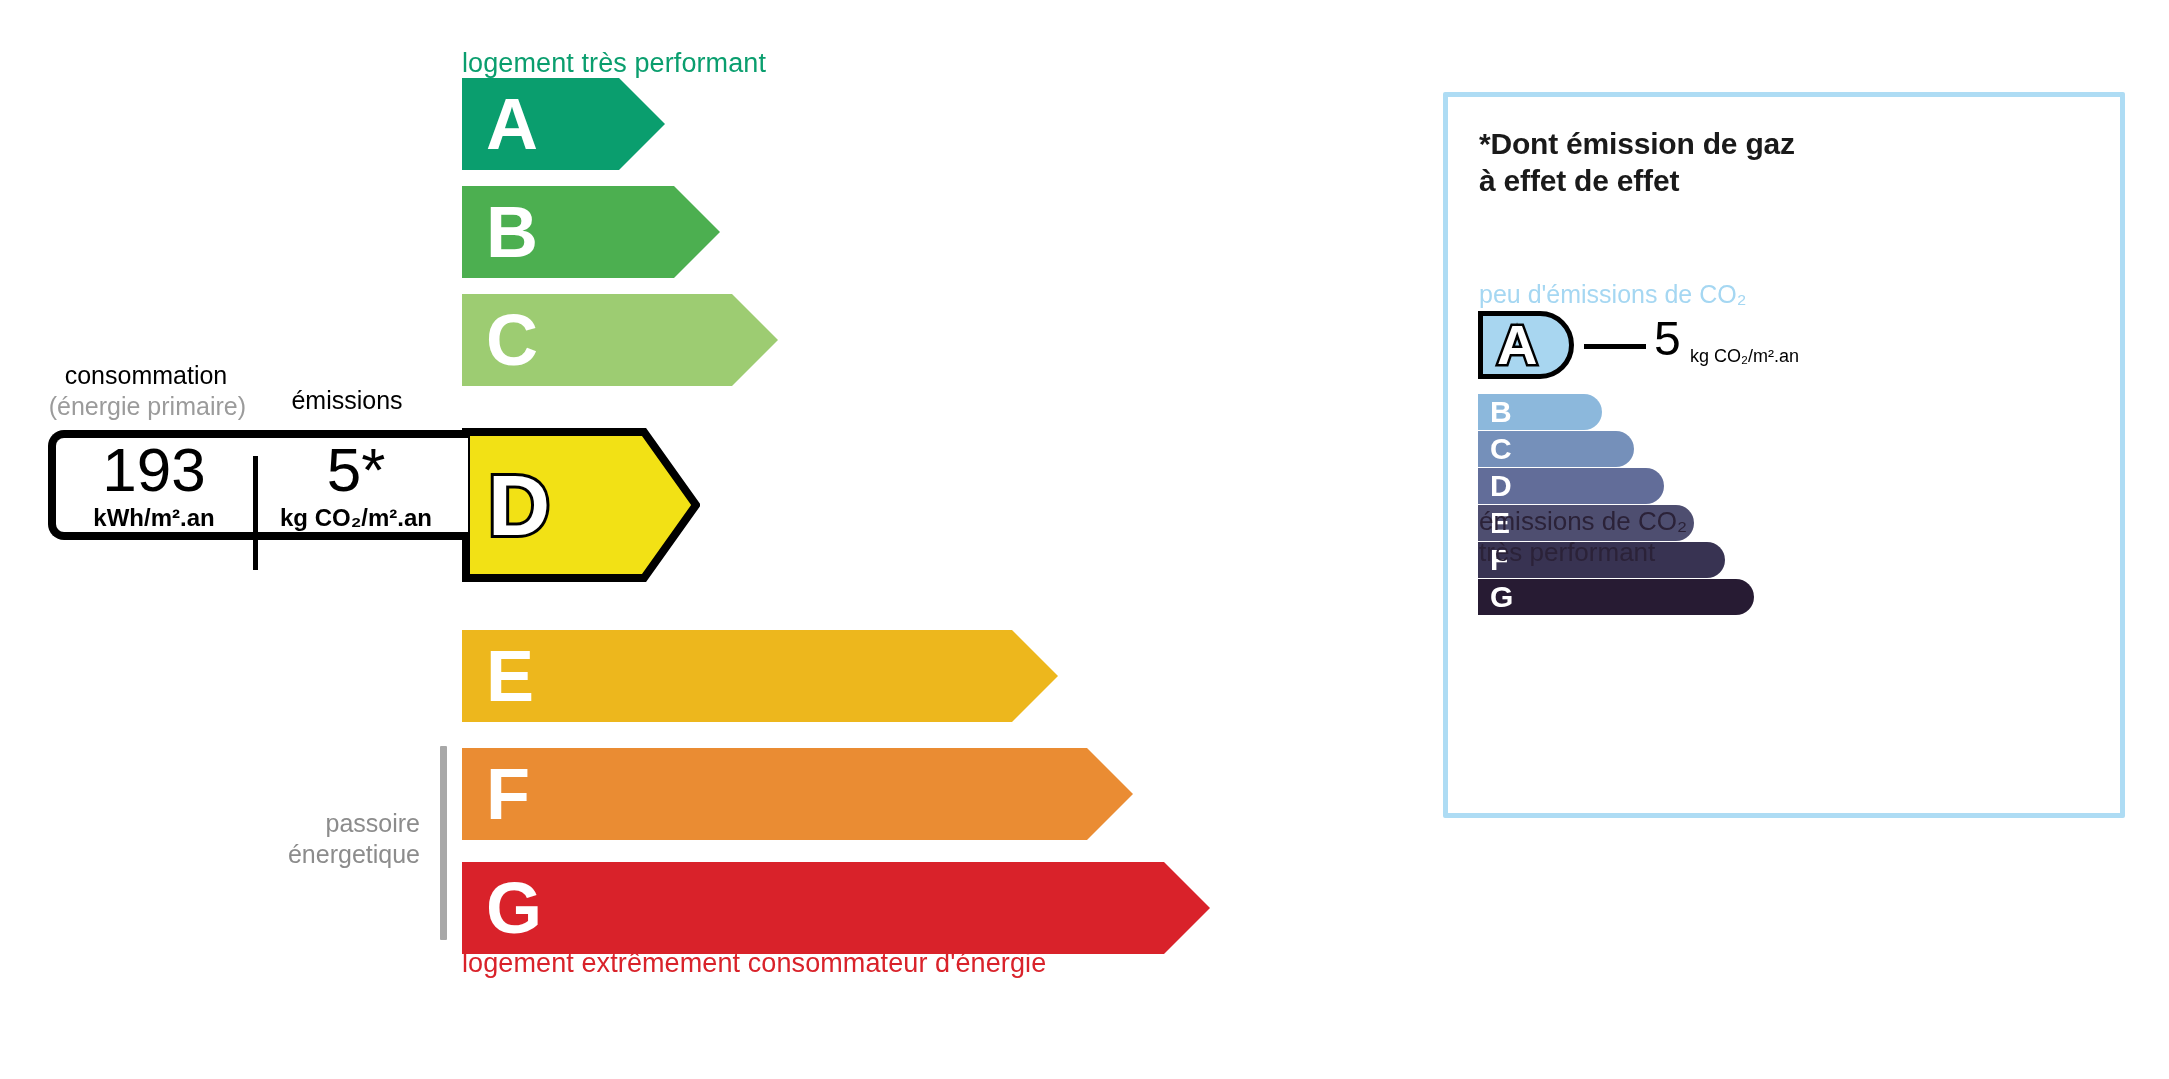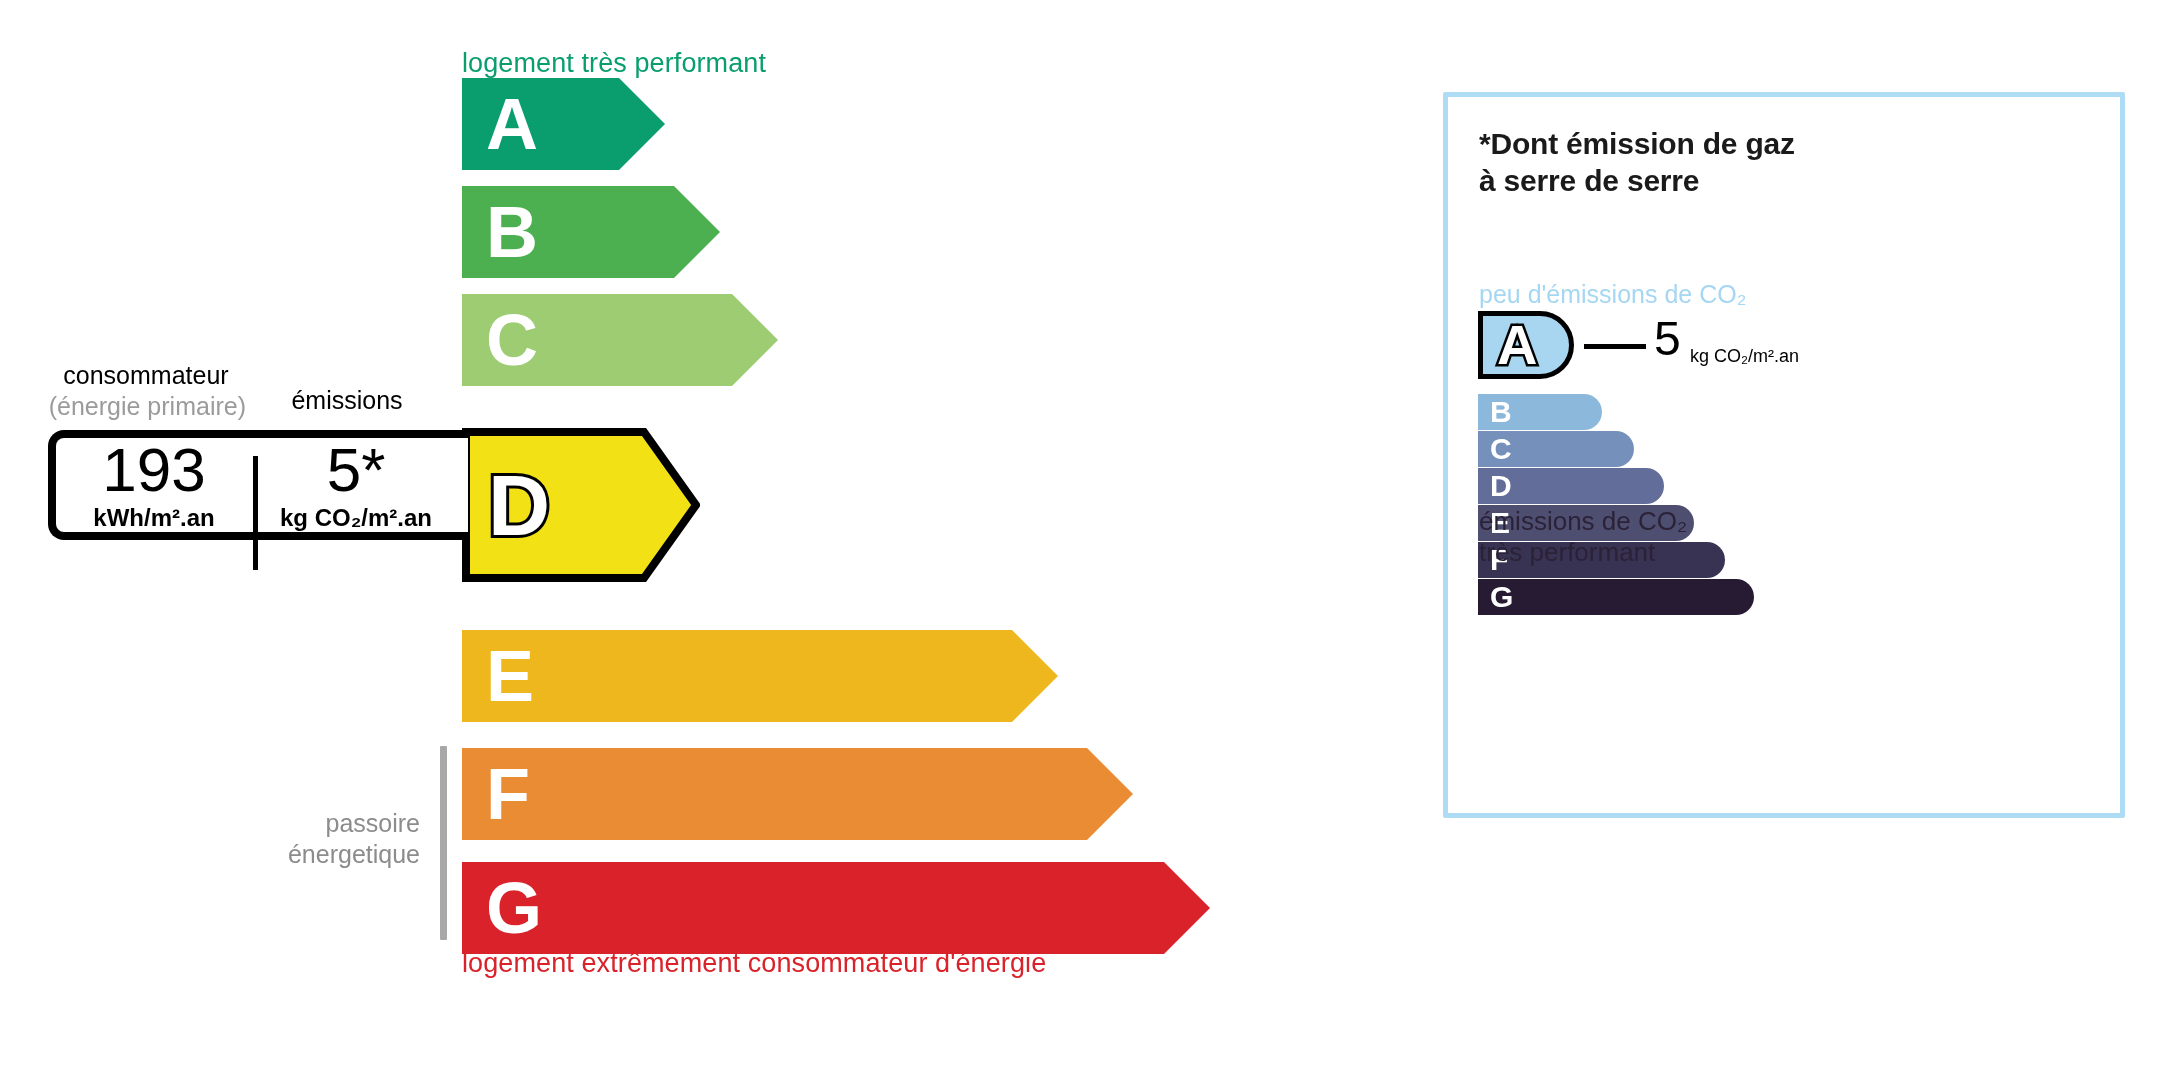--- a/index.html
+++ b/index.html
@@ -328,21 +328,21 @@
   </div>
 
   <div class="arrow-row" id="row-G" style="top:862px; width:748px;">
     <svg class="arrow-shape" viewBox="0 0 748 92" preserveAspectRatio="none">
       <polygon points="0,0 702,0 748,46 702,92 0,92" fill="#D9222A"></polygon>
     </svg>
     <span class="arrow-letter">G</span>
   </div>
 
   <div id="label-consumption">
-    <div>consommateur</div>
+    <div>consommation</div>
     <div class="sub">(énergie primaire)</div>
   </div>
   <div id="label-emissions">émissions</div>
 
   <div id="value-box">
     <div class="cell" id="cell-consumption">
       <div class="cell-number">193</div>
       <div class="cell-unit">kWh/m².an</div>
     </div>
     <div class="cell" id="cell-emission">
@@ -358,21 +358,21 @@
     <div>énergetique</div>
   </div>
 
   <div class="scale-bottom-label">logement extrêmement consommateur d'énergie</div>
 </div>
 
 <div id="co2-panel">
 
   <div id="co2-title">
     <div>*Dont émission de gaz</div>
-    <div>à serre de serre</div>
+    <div>à effet de effet</div>
   </div>
 
   <div id="co2-top-label">peu d'émissions de CO₂</div>
 
   <div id="co2-a-badge">
     <span id="co2-a-letter">A</span>
   </div>
   <div id="co2-connector"></div>
   <div id="co2-value">5</div>
   <div id="co2-value-unit">kg CO₂/m².an</div>

